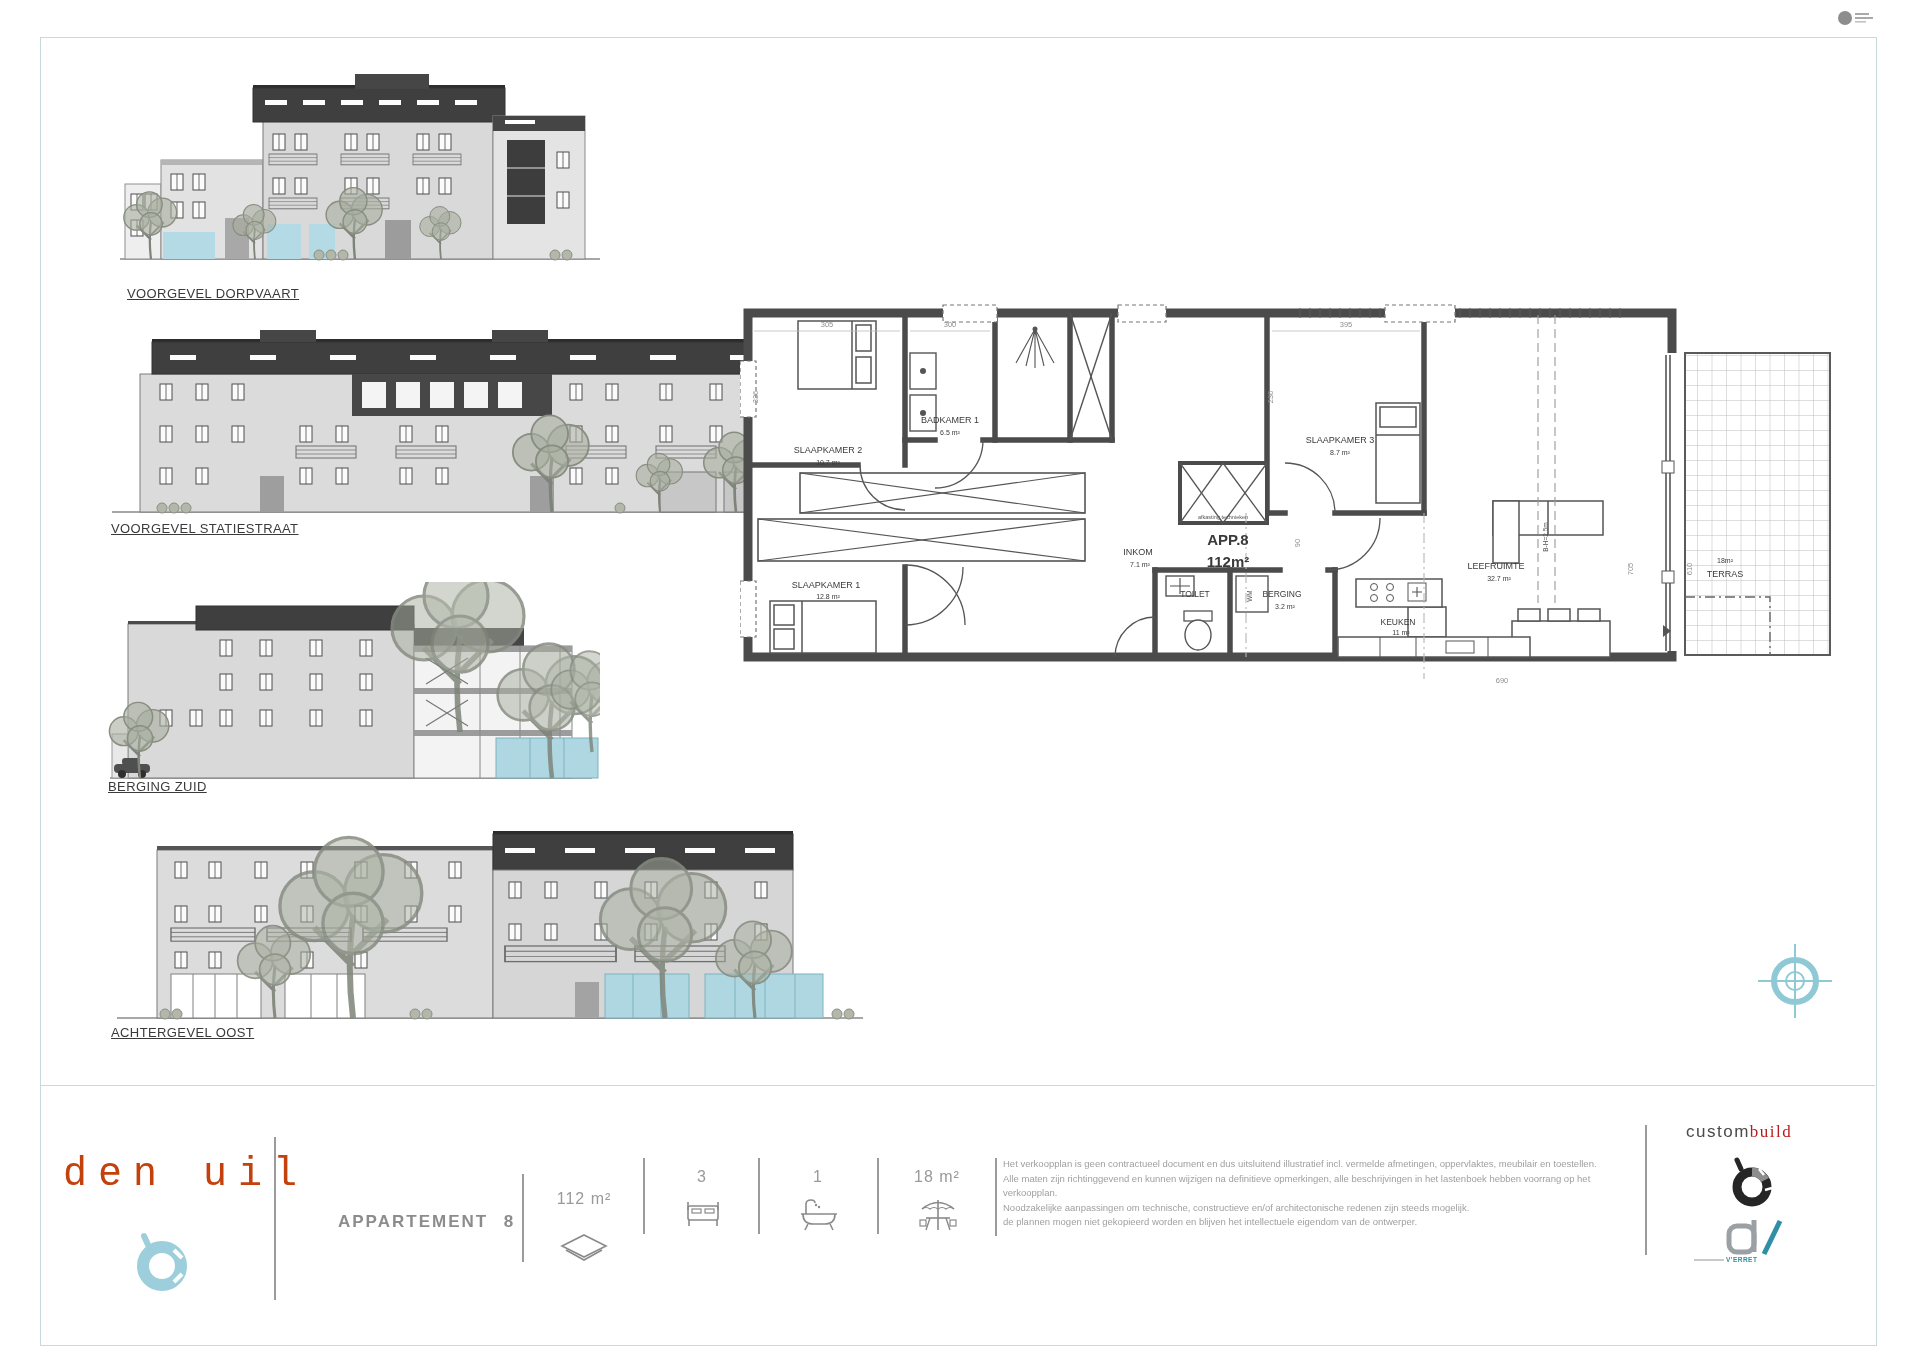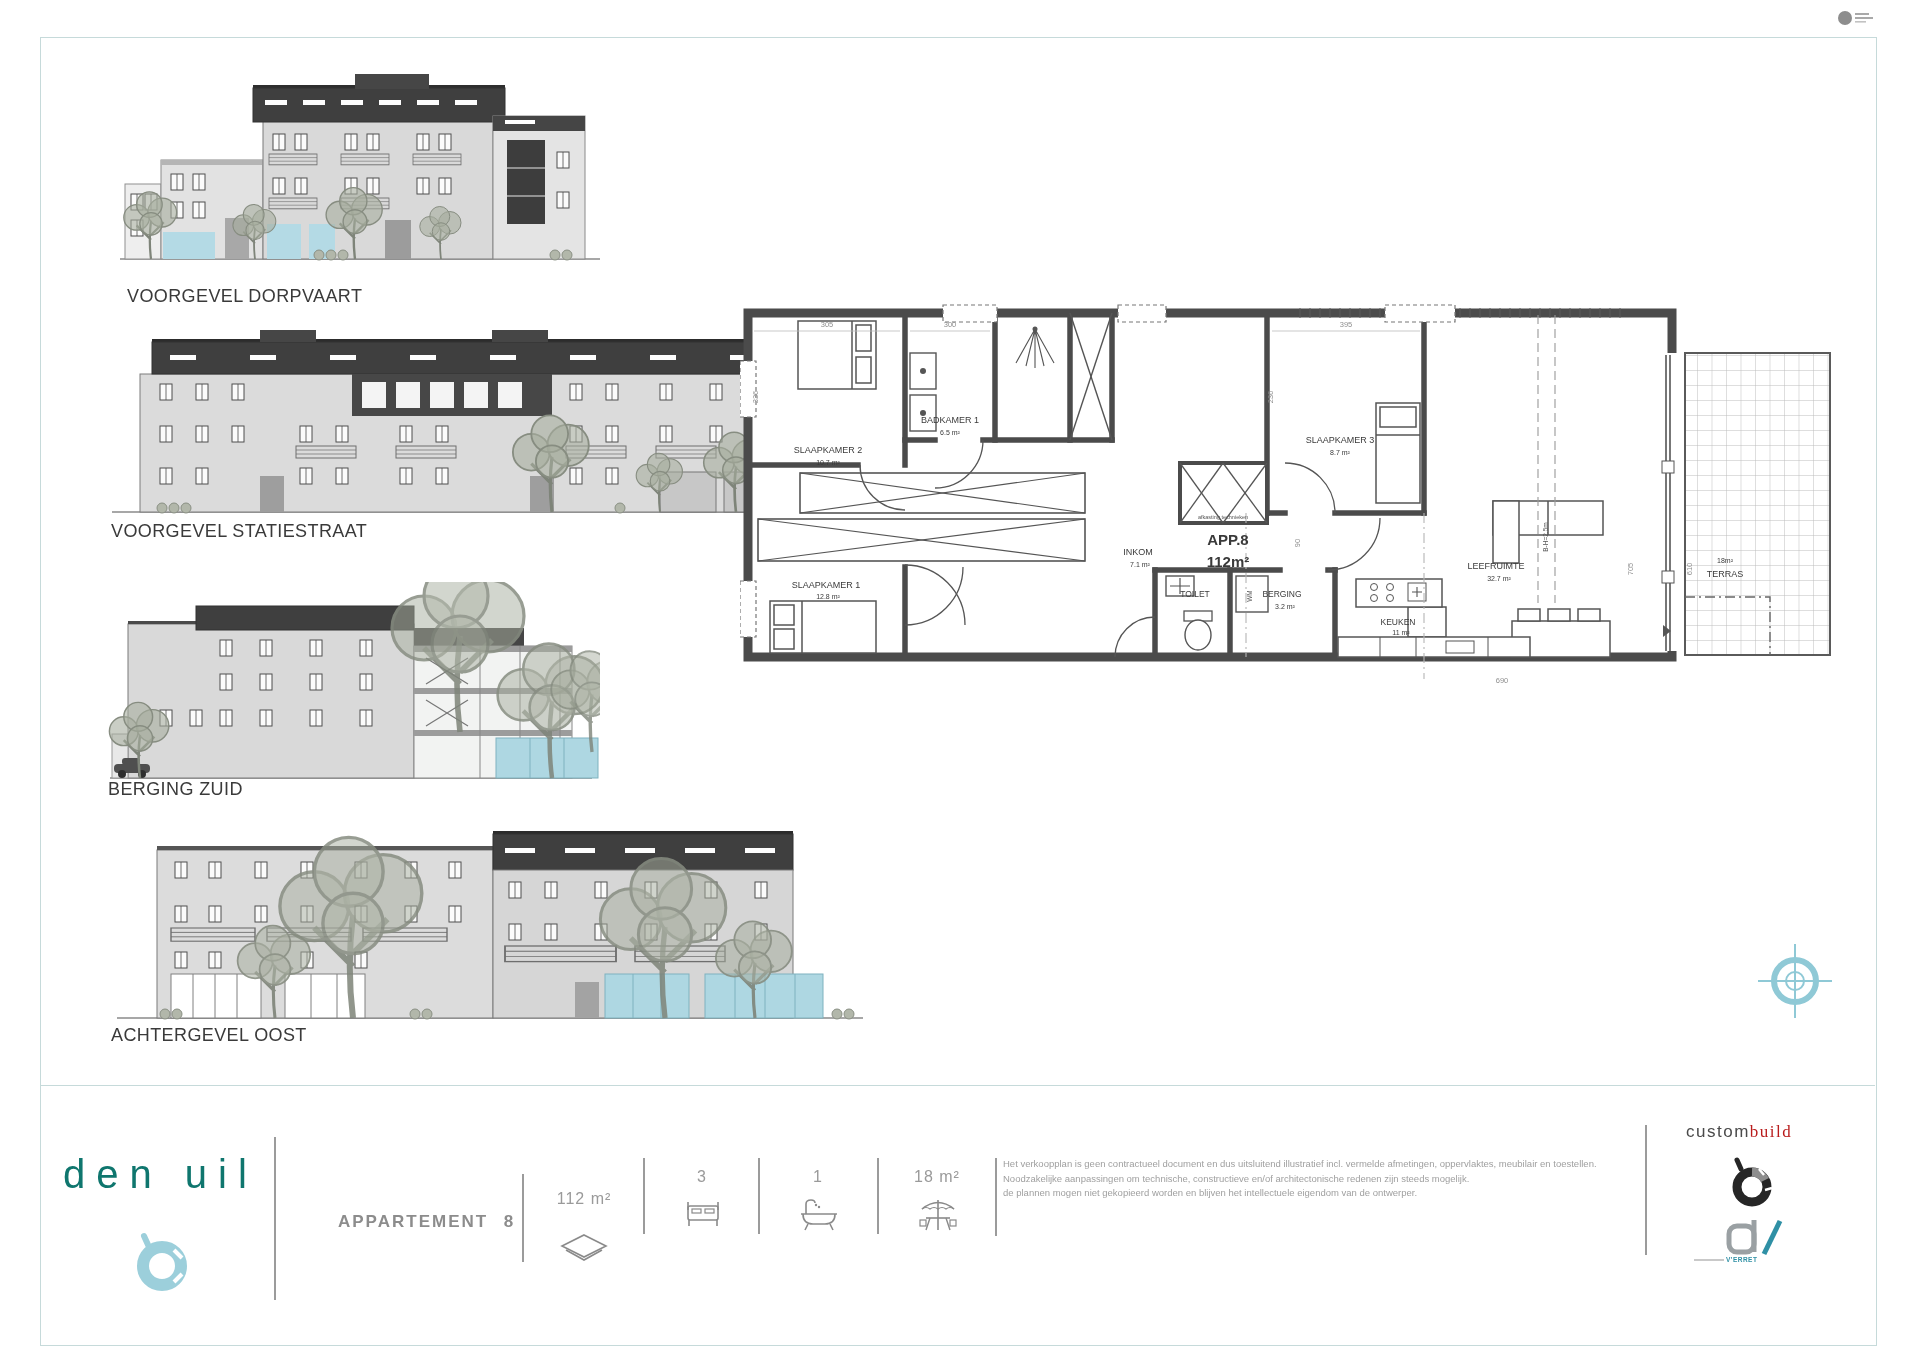--- a/index.html
+++ b/index.html
@@ -1,22 +1,22 @@
 <!DOCTYPE html>
 <html><head>
 <meta charset="utf-8">
 <style>
   html,body{margin:0;padding:0;background:#fff;}
   body{position:relative;width:1920px;height:1357px;font-family:"Liberation Sans",sans-serif;overflow:hidden;}
   .sheet{position:absolute;left:40px;top:37px;width:1835px;height:1307px;border:1px solid #c6dada;background:#fff;}
   .footer-sep{position:absolute;left:40px;top:1085px;width:1835px;height:1px;background:#c6dada;}
   .abs{position:absolute;}
-  .elev-label{position:absolute;font-size:18px;color:#3a3a3a;letter-spacing:.4px;}
+  .elev-label{position:absolute;font-size:13px;color:#3a3a3a;letter-spacing:.4px;text-decoration:underline;}
   .vdiv{position:absolute;width:2px;background:#9b9b9b;}
-  .brand-text{position:absolute;left:63px;top:1152px;font-size:40px;color:#0f766e;letter-spacing:11px;font-weight:400;}
+  .brand-text{position:absolute;left:63px;top:1152px;font-size:40px;color:#c2410c;letter-spacing:11px;font-weight:400;font-family:Liberation Mono, monospace;}
   .project-label{position:absolute;left:338px;top:1212px;font-size:17px;font-weight:bold;color:#8c8c8c;letter-spacing:2px;word-spacing:9px;text-align:center;}
   .stat-val{position:absolute;font-size:16px;color:#9a9a9a;letter-spacing:1px;transform:translateX(-50%);white-space:nowrap;}
   .disclaimer{position:absolute;left:1003px;top:1157px;width:635px;font-size:9.5px;line-height:14.5px;color:#a0a0a0;}
   .cb-text{position:absolute;left:1686px;top:1122px;font-size:17px;letter-spacing:1.5px;}
   .cb-text .w1{color:#4a4a4a;}
   .cb-text .w2{color:#b91c1c;font-family:Liberation Serif, serif;}
   .subbrand{position:absolute;left:1726px;top:1256px;font-size:6.5px;color:#2f90a5;font-weight:bold;letter-spacing:.5px;}
   .subbrand-pre{position:absolute;left:1694px;top:1259px;width:30px;height:2px;background:#c9c9c9;}
   .mark-eq{position:absolute;left:790px;top:340px;font-size:11px;color:#555;}
   svg text{font-family:"Liberation Sans",sans-serif;}
@@ -575,20 +575,21 @@
   <path d="M8,22 H32" stroke="#8a8a8a" stroke-width="1.6"></path>
   <path d="M12,22 l-4,12 M28,22 l4,12" stroke="#8a8a8a" stroke-width="1.4"></path>
   <rect x="2" y="24" width="6" height="6" fill="none" stroke="#8a8a8a" stroke-width="1.2"></rect>
   <rect x="32" y="24" width="6" height="6" fill="none" stroke="#8a8a8a" stroke-width="1.2"></rect>
 </svg>
 
 <div class="vdiv" style="left:995px;top:1158px;height:78px"></div>
 
 <div class="disclaimer">
   <div>Het verkoopplan is geen contractueel document en dus uitsluitend illustratief incl. vermelde afmetingen, oppervlaktes, meubilair en toestellen.</div>
+  <div>Alle maten zijn richtinggevend en kunnen wijzigen na definitieve opmerkingen, alle beschrijvingen in het lastenboek hebben voorrang op het verkoopplan.</div>
   <div>Noodzakelijke aanpassingen om technische, constructieve en/of architectonische redenen zijn steeds mogelijk.</div>
   <div>de plannen mogen niet gekopieerd worden en blijven het intellectuele eigendom van de ontwerper.</div>
 </div>
 
 <div class="vdiv" style="left:1645px;top:1125px;height:130px"></div>
 
 <div class="cb-text"><span class="w1">custom</span><span class="w2">build</span></div>
 
 <svg class="abs" style="left:1728px;top:1156px" width="48" height="56">
   <circle cx="24" cy="31" r="15" fill="none" stroke="#262626" stroke-width="9"></circle>

